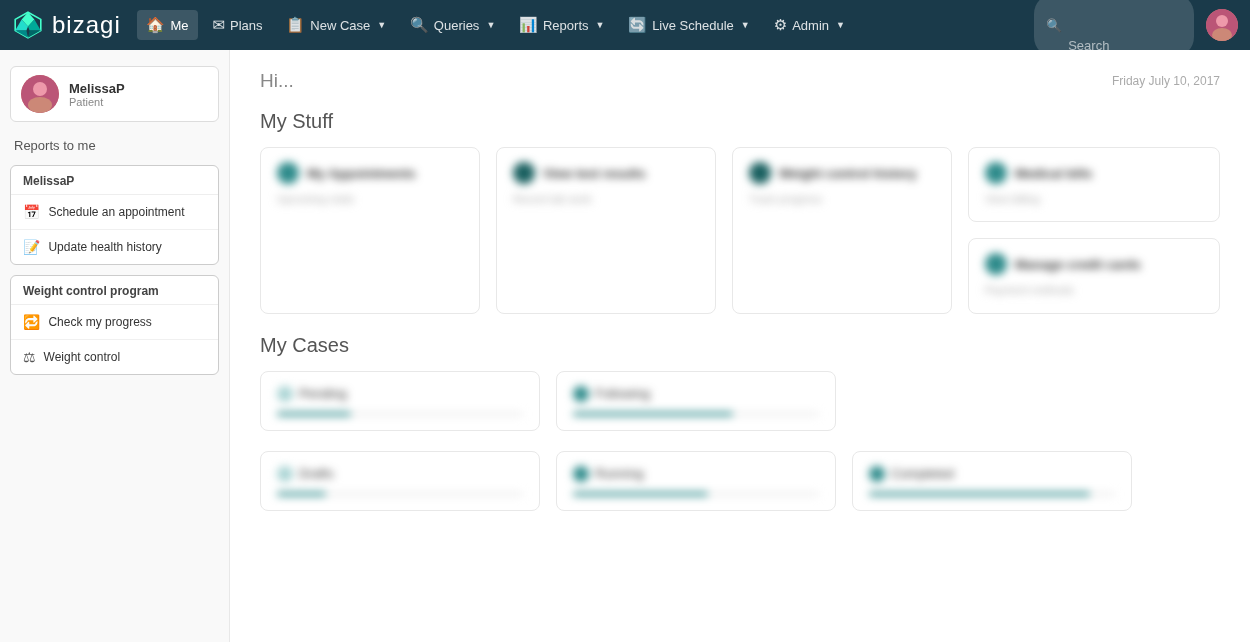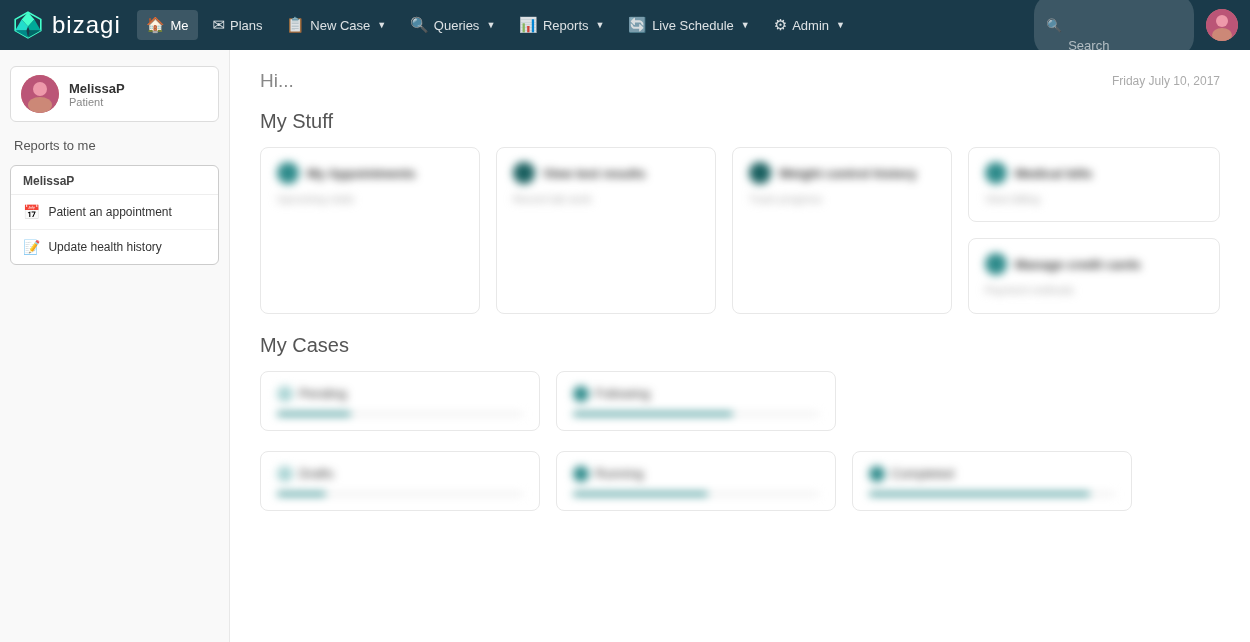--- a/index.html
+++ b/index.html
@@ -345,28 +345,39 @@
         <div class="user-role">Patient</div>
       </div>
     </div>
 
     <div class="relevant-label">Reports to me</div>
 
     <div class="sidebar-section">
       <div class="section-title">MelissaP</div>
       <div class="section-item">
         <span class="item-icon">📅</span>
-        <span>Patient an appointment</span>
+        <span>Schedule an appointment</span>
       </div>
       <div class="section-item">
         <span class="item-icon">📝</span>
         <span>Update health history</span>
       </div>
     </div>
 
+    <div class="sidebar-section">
+      <div class="section-title">Weight control program</div>
+      <div class="section-item">
+        <span class="item-icon">🔁</span>
+        <span>Check my progress</span>
+      </div>
+      <div class="section-item">
+        <span class="item-icon">⚖</span>
+        <span>Weight control</span>
+      </div>
+    </div>
   </aside>
 
   <main class="main">
     <div class="main-header">
       <span class="hi-text">Hi...</span>
       <span class="date-text">Friday July 10, 2017</span>
     </div>
 
     <div class="section-header">My Stuff</div>
     <div class="cards-row">

